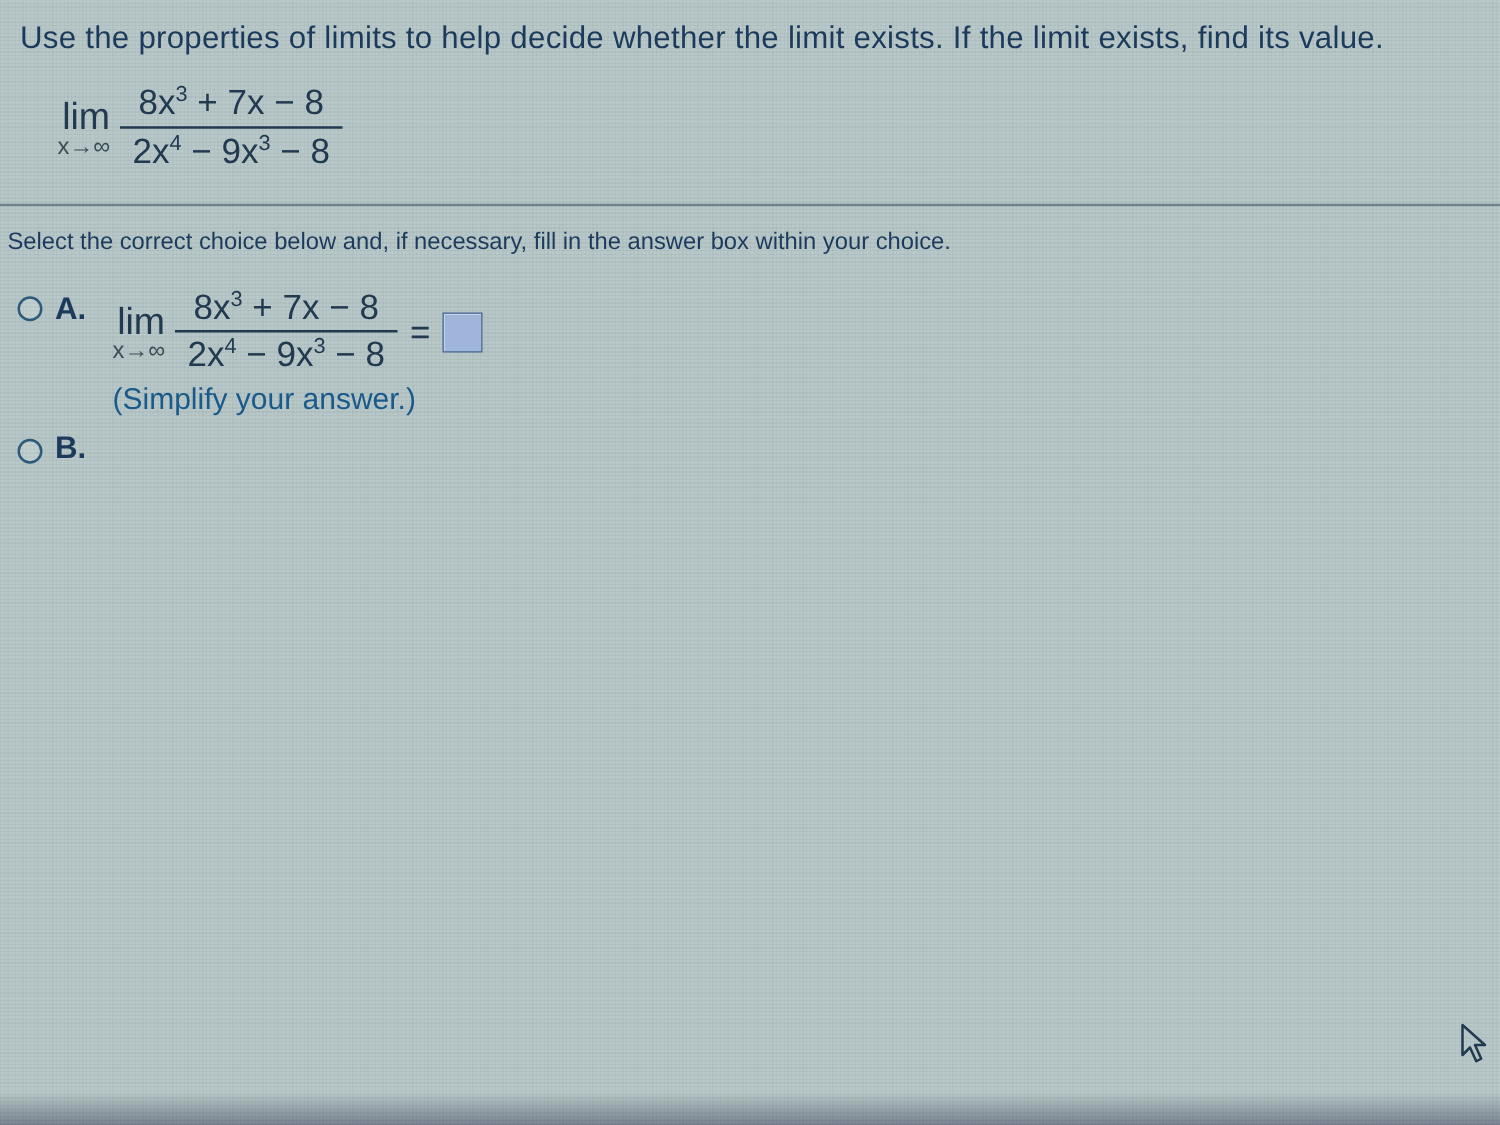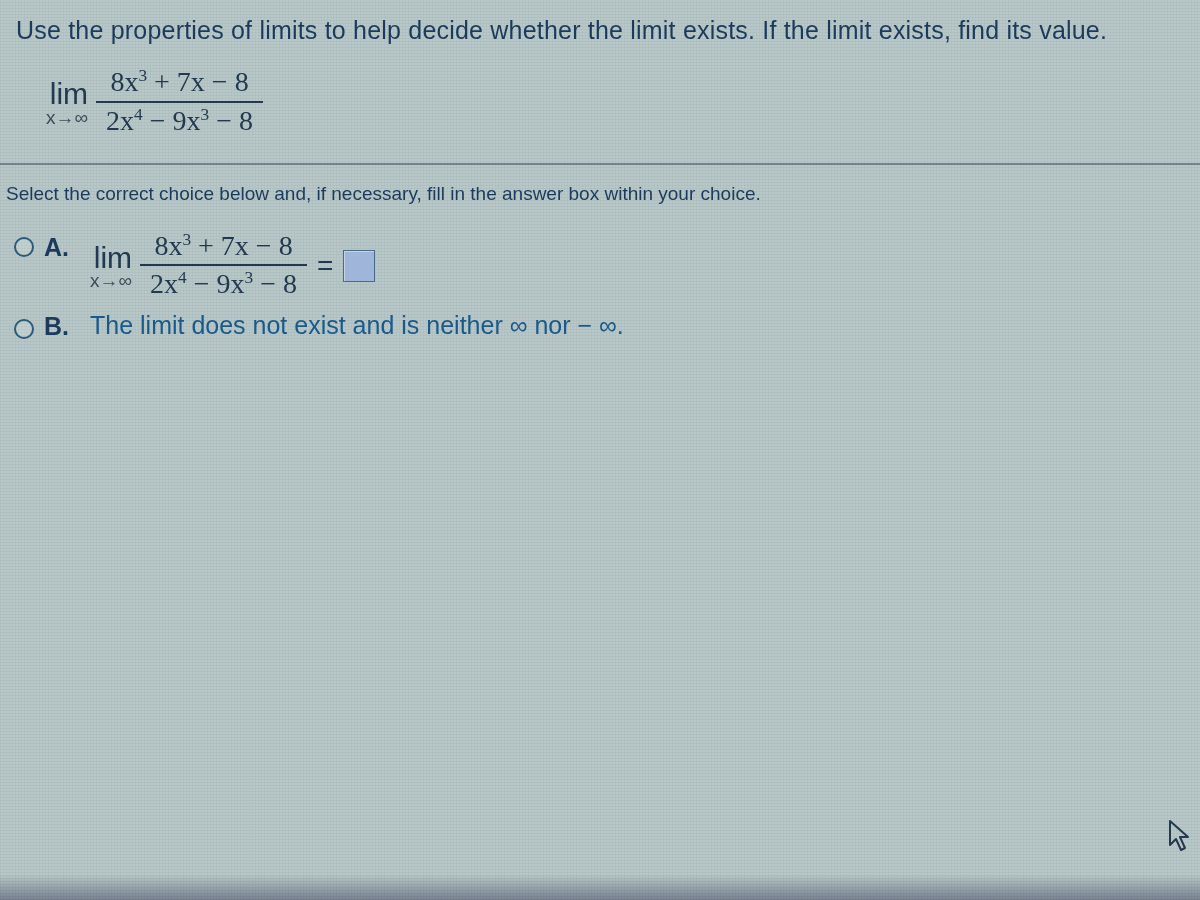--- a/index.html
+++ b/index.html
@@ -44,21 +44,20 @@
     margin-top: -2px;
   }
   .frac {
     display: inline-flex;
     flex-direction: column;
     align-items: center;
     font-size: 28px;
     color: #223a4f;
     line-height: 1.1;
     margin-left: 2px;
-    font-family: Liberation Serif, serif;
   }
   .frac .num, .frac .den {
     padding: 0 10px 2px 10px;
     white-space: nowrap;
   }
   .frac .bar {
     border-top: 2px solid #223a4f;
     align-self: stretch;
     margin: 1px 0 3px 0;
   }
@@ -187,27 +186,27 @@
           <span class="lim-sub">x→∞</span>
         </span>
         <span class="frac">
           <span class="num">8x<sup>3</sup> + 7x − 8</span>
           <span class="bar"></span>
           <span class="den">2x<sup>4</sup> − 9x<sup>3</sup> − 8</span>
         </span>
         <span class="equals">=</span>
         <span class="answer-box"></span>
       </div>
+      <div class="simplify">(Simplify your answer.)</div>
     </div>
   </div>
 
   <div class="choice-b-row">
     <div class="radio"></div>
     <div class="choice-letter">B.</div>
-    <div class="choice-b-text">The limit does not exist and is neither ∞ nor − ∞.</div>
   </div>
 
 </div>
 
 <div class="cursor">
   <svg width="26" height="34" viewBox="0 0 26 34">
     <path d="M2 2 L2 26 L8 20 L13 31 L17 29 L12 18 L20 18 Z" fill="none" stroke="#223a4f" stroke-width="2" stroke-linejoin="round"></path>
   </svg>
 </div>
 

